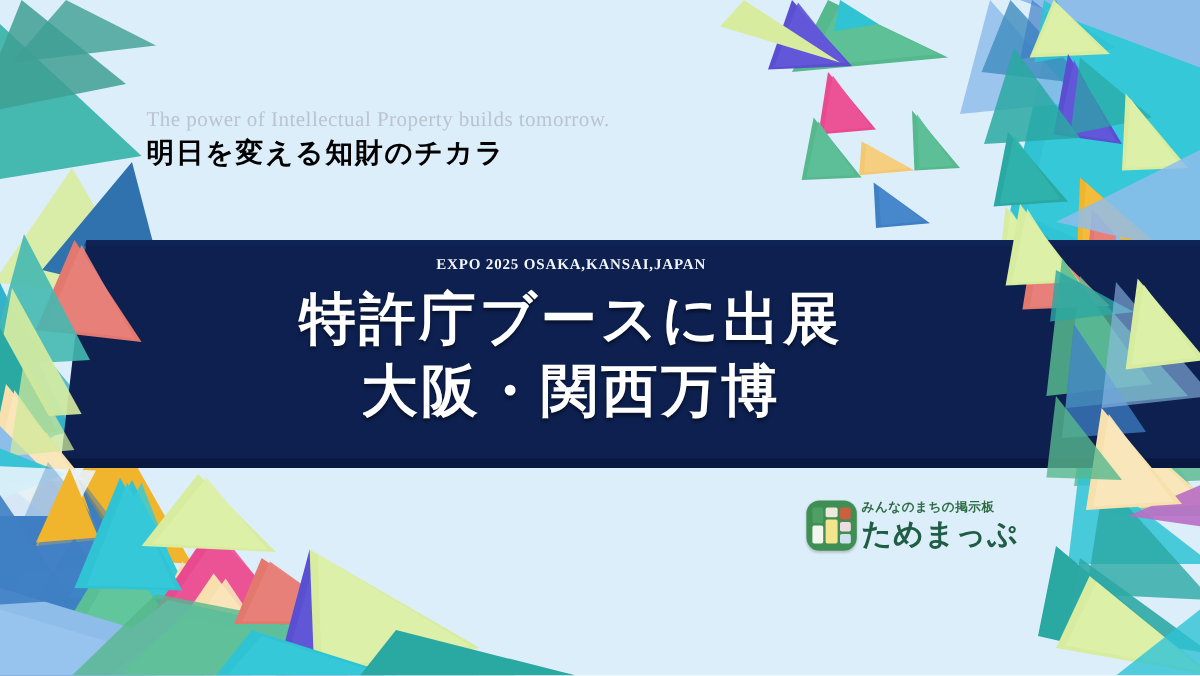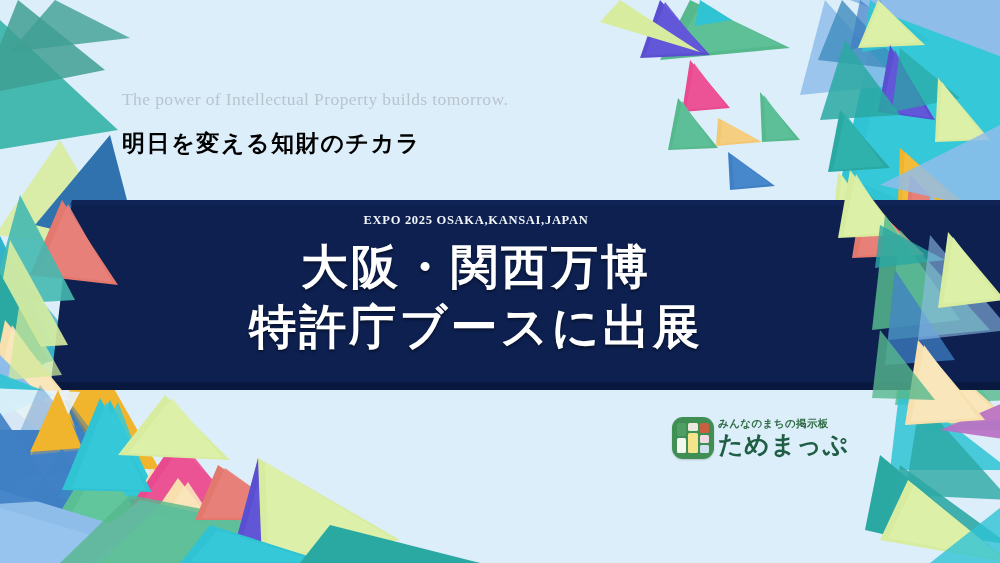--- a/index.html
+++ b/index.html
@@ -30,21 +30,21 @@
     left: 122px;
     top: 90px;
     width: 560px;
   }
   .tagline-en {
     font-family: "Liberation Serif", serif;
     font-size: 17.5px;
     letter-spacing: 0.4px;
     color: #b9c4cf;
     white-space: nowrap;
-    margin: 0 0 21px 0;
+    margin: 0 0 6px 0;
     line-height: 1.1;
   }
   .tagline-ja {
     font-family: "DejaVu Sans", sans-serif;
     font-size: 23px;
     font-weight: bold;
     color: #000000;
     letter-spacing: 1.6px;
     white-space: nowrap;
     margin: 0;
@@ -113,21 +113,21 @@
     font-family: "DejaVu Sans", sans-serif;
     font-size: 10.5px;
     font-weight: bold;
     color: #2e6b43;
     letter-spacing: 0.4px;
     line-height: 1.1;
     white-space: nowrap;
     margin: 0 0 2px 0;
   }
   .logo-name {
-    font-family: Liberation Serif, serif;
+    font-family: Liberation Sans, sans-serif;
     font-size: 25px;
     font-weight: bold;
     color: #1f5e45;
     letter-spacing: 0.5px;
     line-height: 1.05;
     white-space: nowrap;
     margin: 0;
   }
 </style>
 </head>
@@ -389,22 +389,22 @@
     <polygon points="-10,398 60,500 -18,505" fill="#3f7fc4" opacity="0.9"></polygon>
   </svg>
 
   <div class="tagline-block">
     <p class="tagline-en">The power of Intellectual Property builds tomorrow.</p>
     <p class="tagline-ja">明日を変える知財のチカラ</p>
   </div>
 
   <div class="headline-block">
     <p class="expo-label">EXPO 2025 OSAKA,KANSAI,JAPAN</p>
+    <p class="headline-line">特許庁ブースに出展</p>
     <p class="headline-line">大阪・関西万博</p>
-    <p class="headline-line">特許庁ブースに出展</p>
   </div>
 
   <div class="logo-block">
     <div class="logo-mark" id="logo-mark" style="background: rgb(63, 143, 84);">
         <div class="tile" style="left: 5px; top: 6px; width: 9px; height: 13px; background: rgb(79, 158, 99);"></div>
         <div class="tile" style="left: 5px; top: 21px; width: 9px; height: 15px; background: rgb(242, 246, 238);"></div>
         <div class="tile" style="left: 16px; top: 6px; width: 10px; height: 8px; background: rgb(236, 234, 222);"></div>
         <div class="tile" style="left: 16px; top: 16px; width: 10px; height: 20px; background: rgb(244, 229, 141);"></div>
         <div class="tile" style="left: 28px; top: 6px; width: 9px; height: 10px; background: rgb(201, 96, 63);"></div>
         <div class="tile" style="left: 28px; top: 18px; width: 9px; height: 8px; background: rgb(240, 219, 226);"></div>

